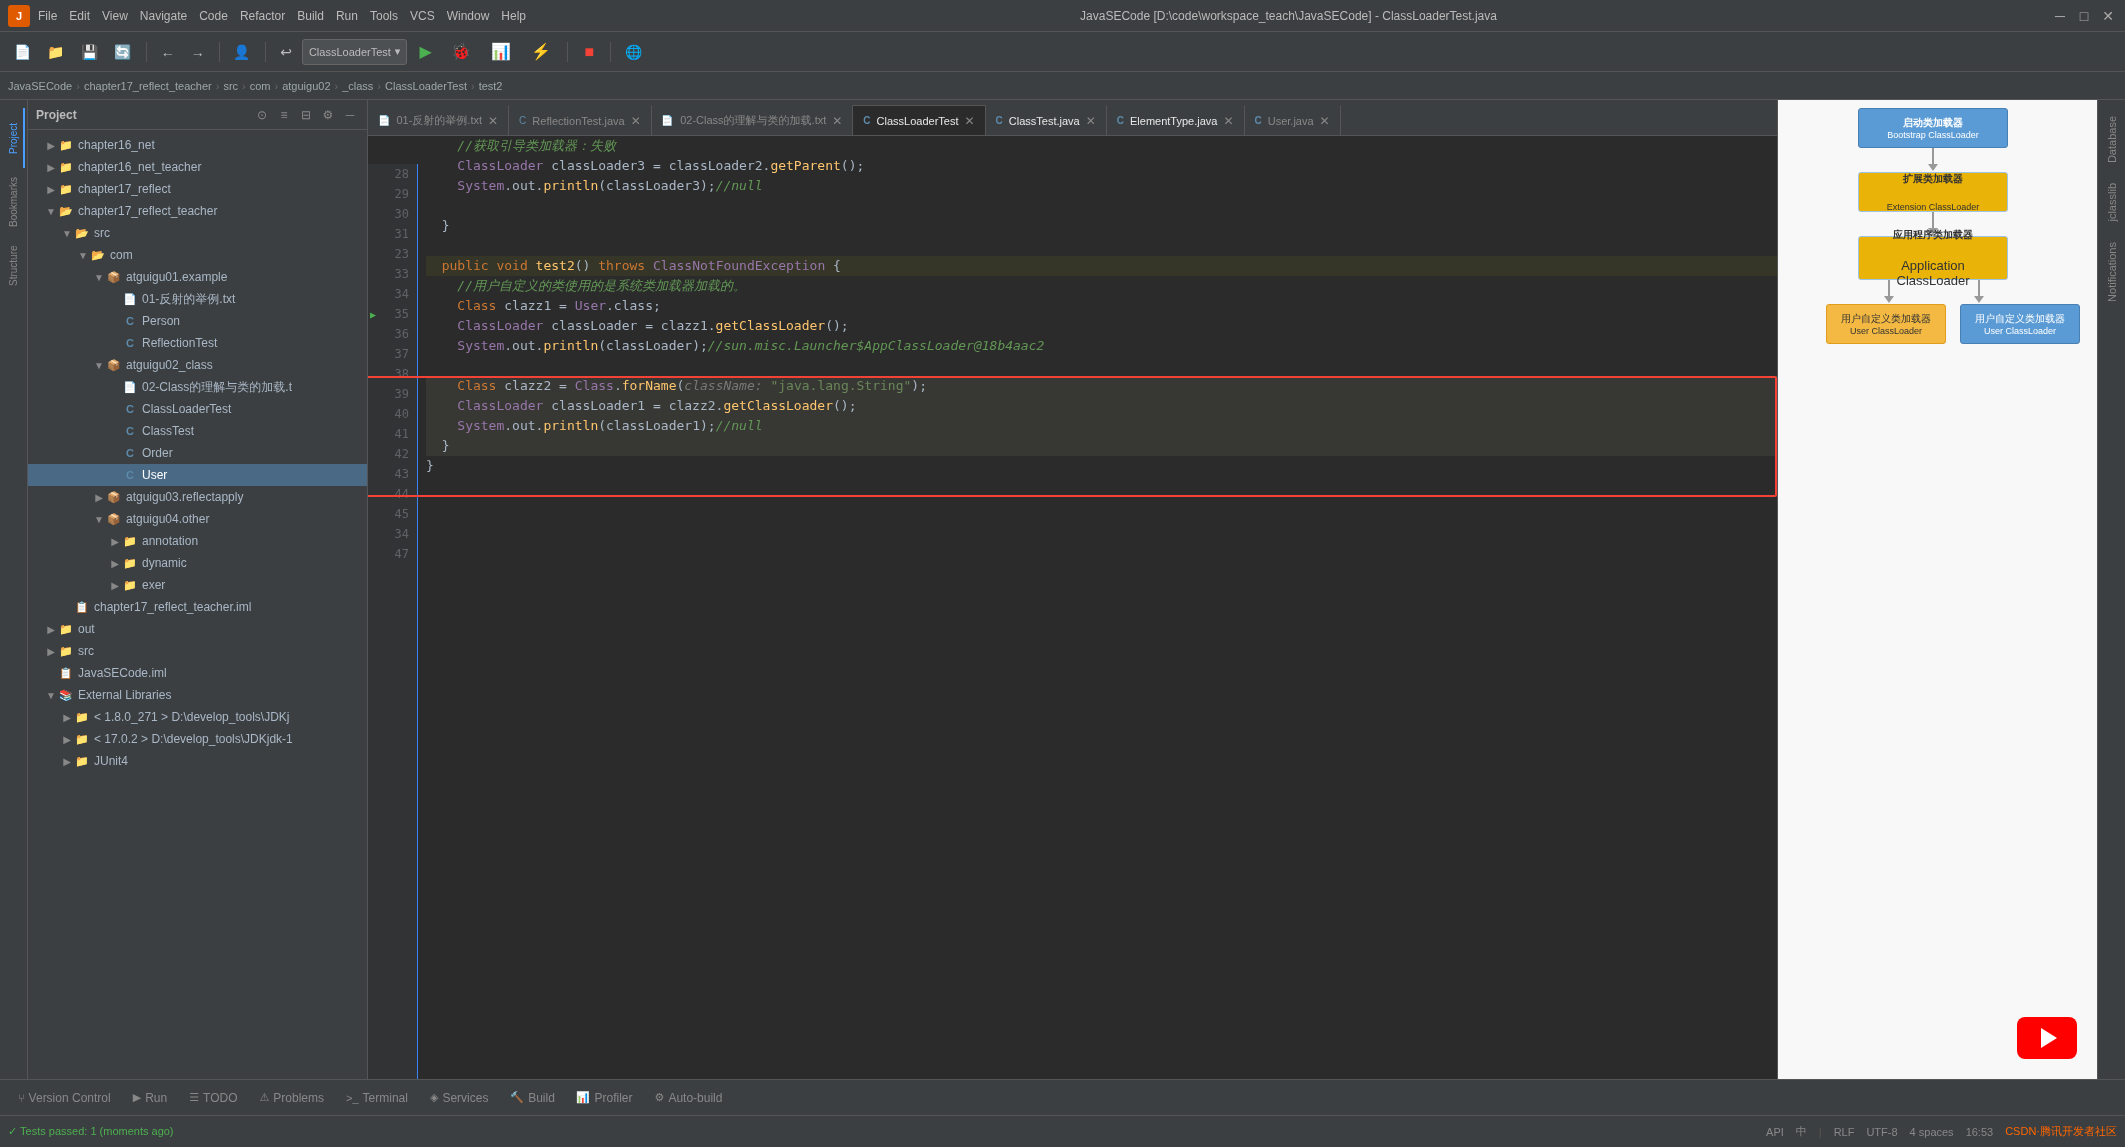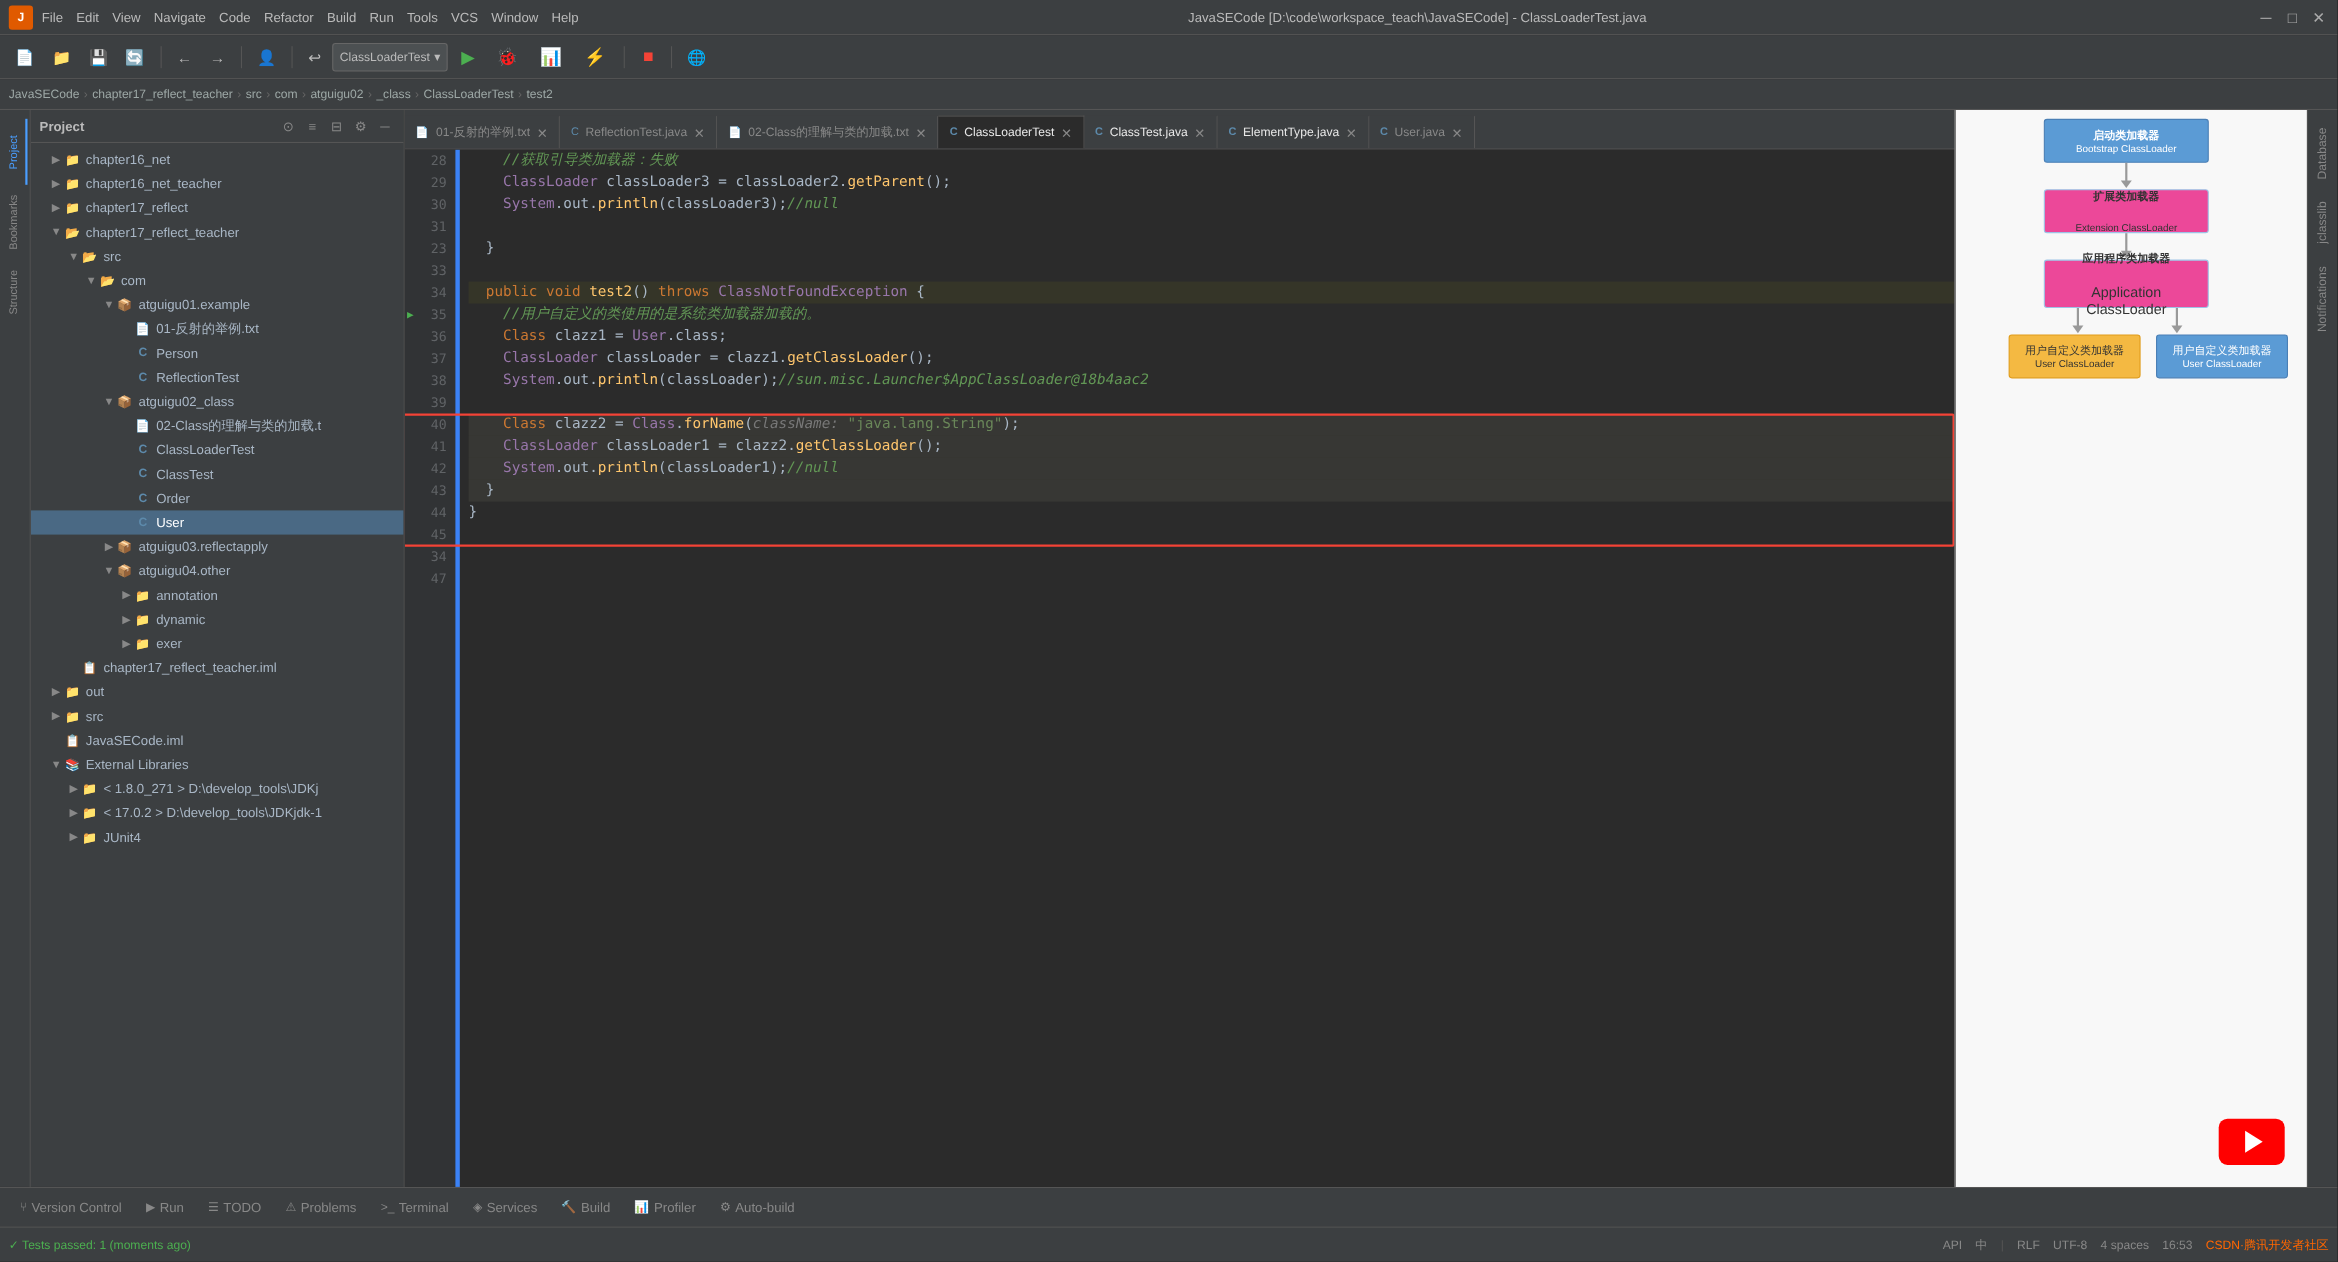--- a/index.html
+++ b/index.html
@@ -165,21 +165,22 @@
     }
     #line-numbers {
       width: 50px;
       background: #313335;
       padding: 0;
       text-align: right;
       color: #606366;
       font-size: 12px;
       user-select: none;
       flex-shrink: 0;
-      border-right: 4px solid #3b82f6;
+      border-right: 1px solid #3b82f6;
+      margin-top: 28px;
     }
     .line-num {
       height: 20px;
       padding-right: 8px;
       display: flex;
       align-items: center;
       justify-content: flex-end;
       position: relative;
     }
     .line-num .run-icon { position: absolute; left: 2px; color: #4caf50; font-size: 10px; cursor: pointer; }
@@ -288,21 +289,21 @@
       background: #dce8f0;
       border: 1px solid #99b4c8;
       border-radius: 3px;
       text-align: center;
       font-size: 11px;
       color: #333;
       padding: 4px 8px;
       position: absolute;
     }
     .diagram-box.blue { background: #5b9bd5; color: #fff; border-color: #4a7fb5; }
-    .diagram-box.light-blue { background: #ec4899; color: #333; border-color: #9dc3e6; gap: 16px; }
+    .diagram-box.light-blue { background: #eab308; color: #333; border-color: #9dc3e6; gap: 16px; }
     .diagram-box.orange { background: #f4b942; color: #333; border-color: #e09c1a; }
     .youtube-btn {
       position: absolute;
       bottom: 20px;
       right: 20px;
       width: 60px;
       height: 42px;
       background: #ff0000;
       border-radius: 8px;
       display: flex;

